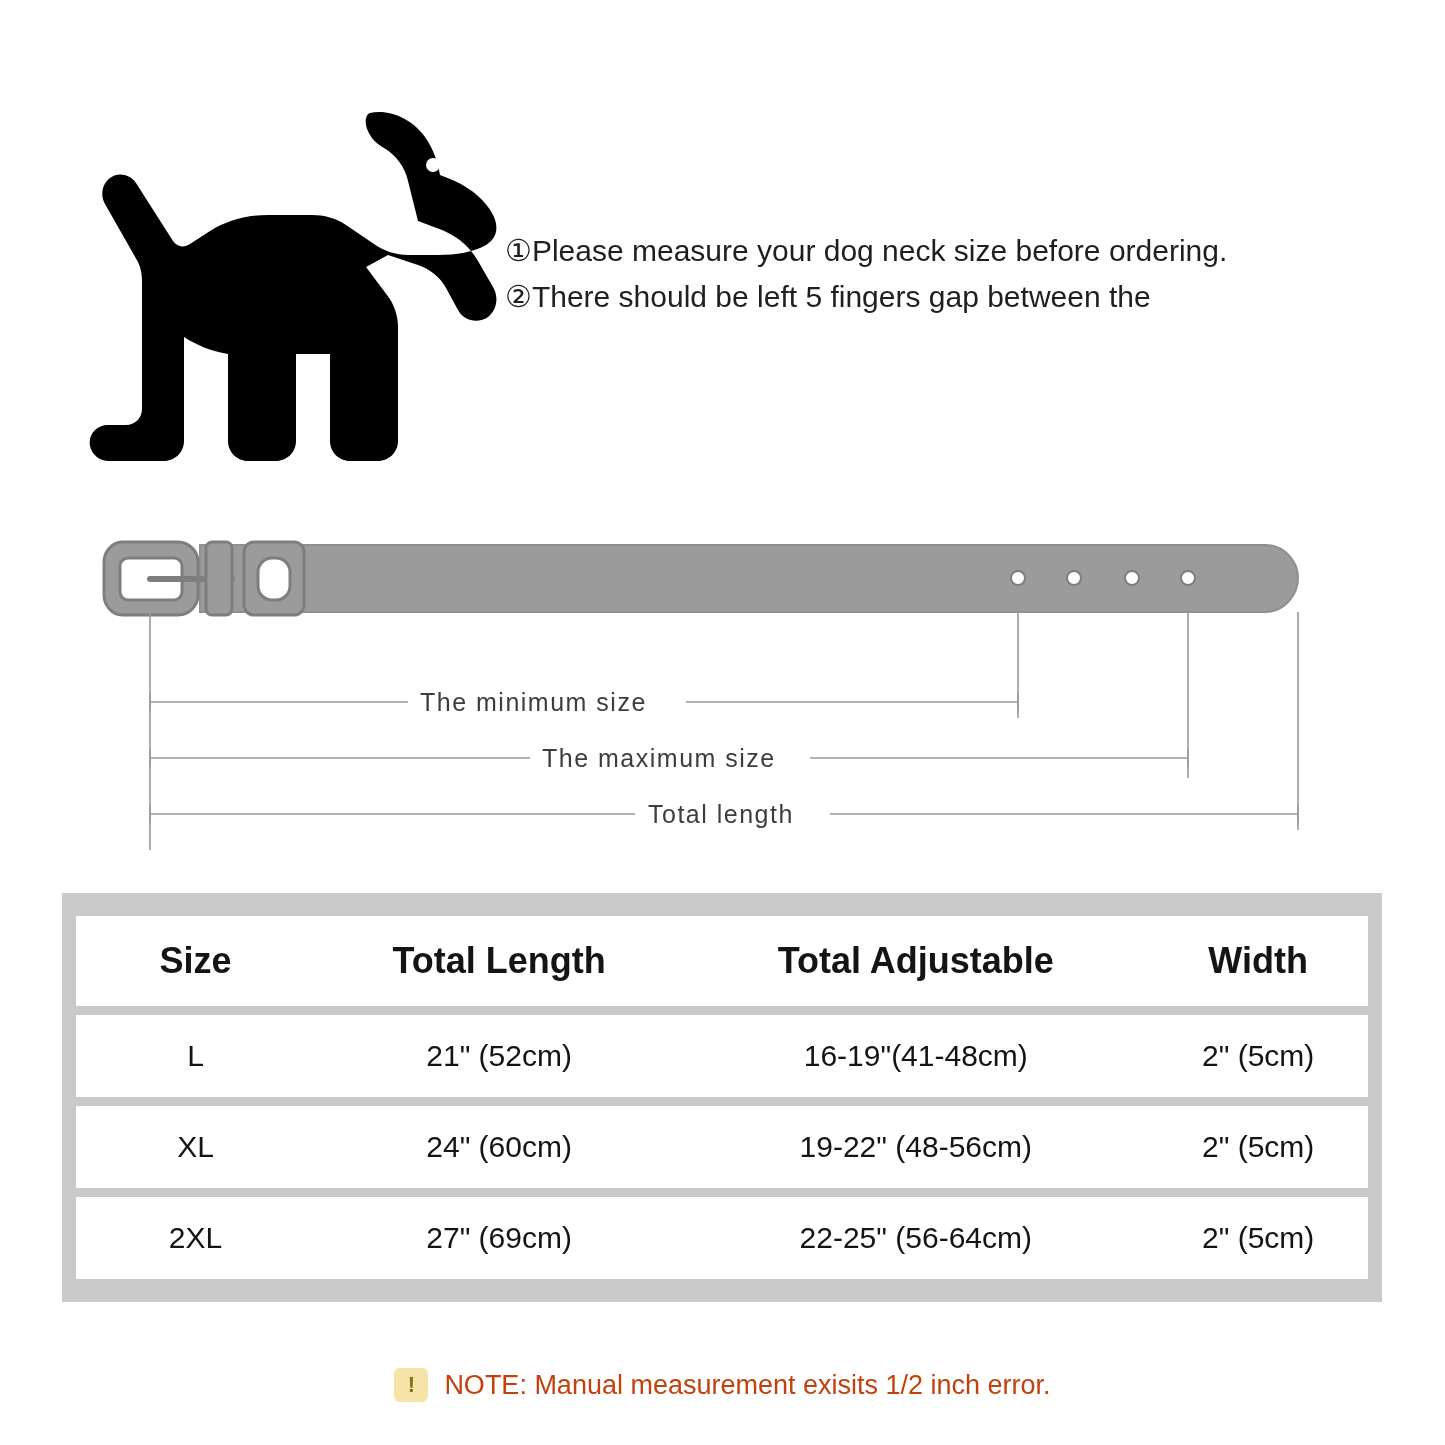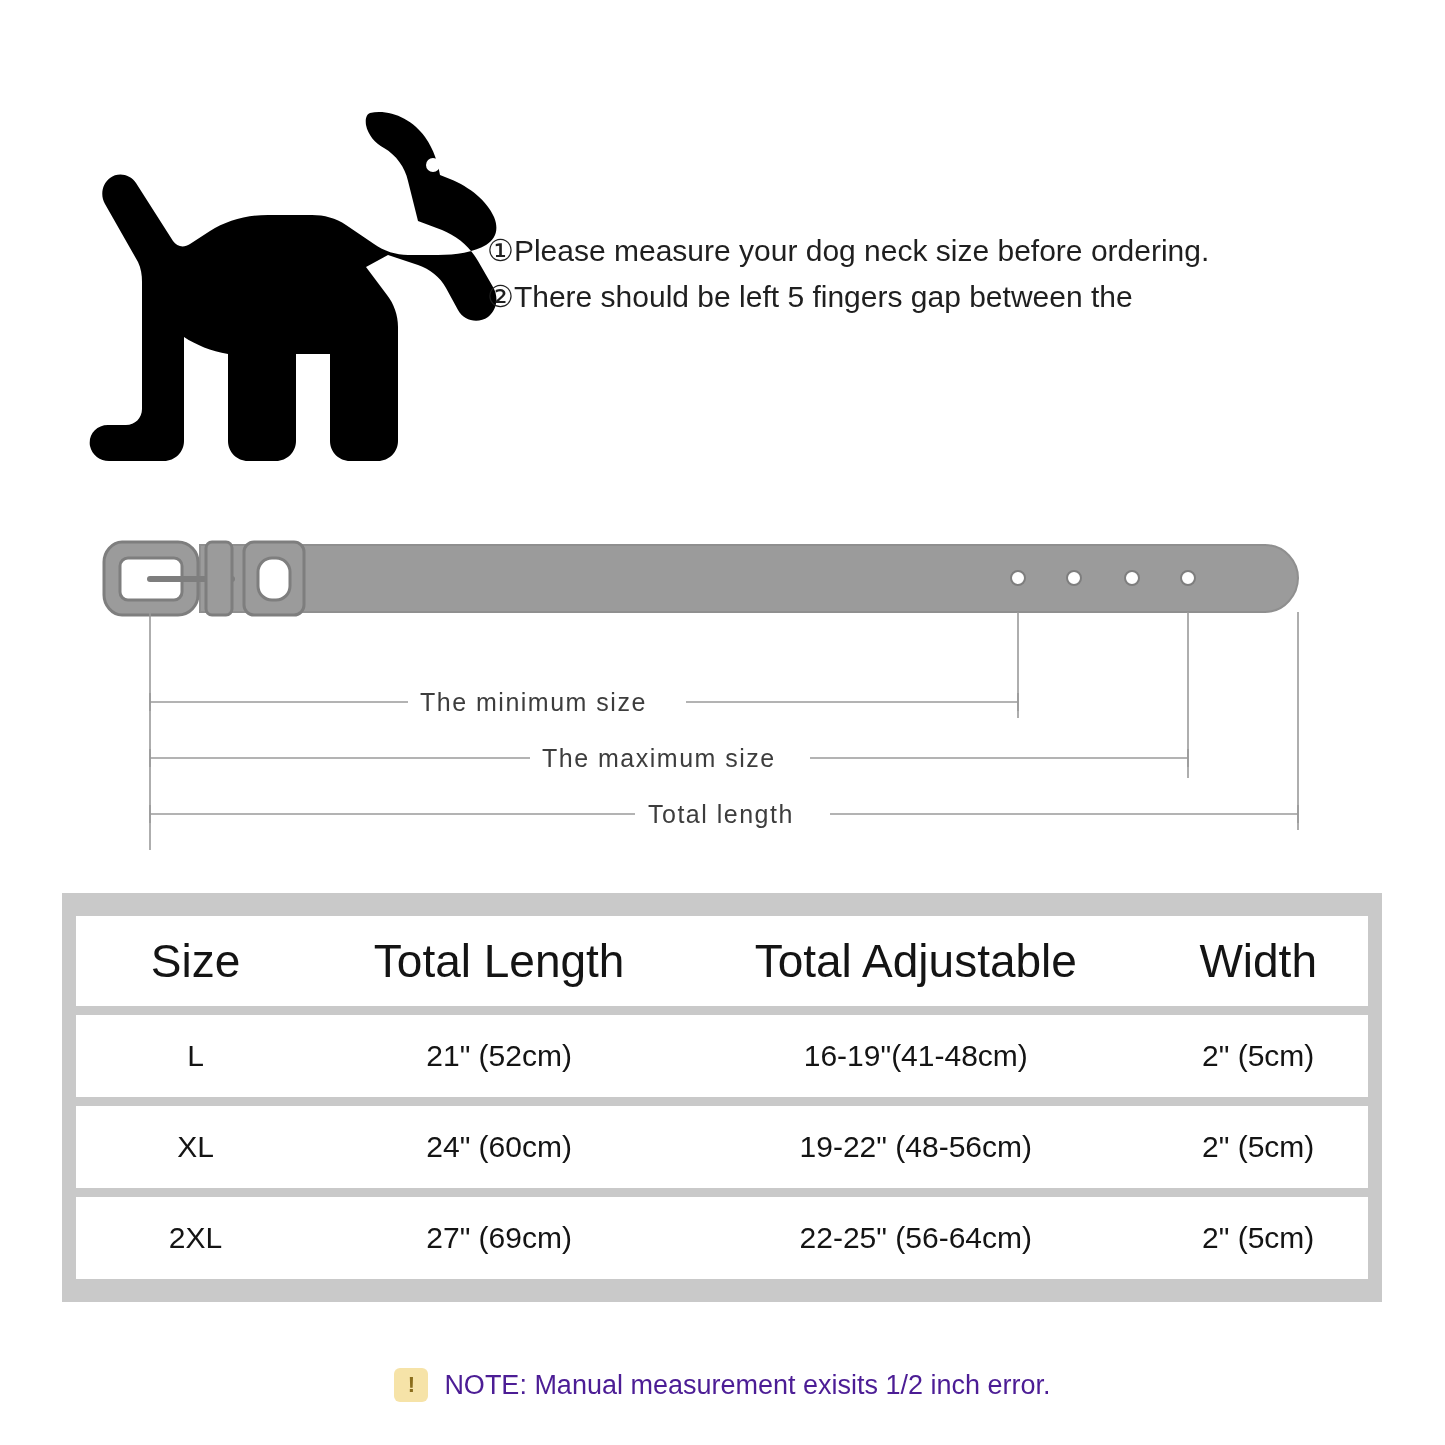--- a/index.html
+++ b/index.html
@@ -28,21 +28,21 @@
   .dog-silhouette {
     position: absolute;
     left: 78px;
     top: 105px;
     width: 420px;
     height: 370px;
   }
 
   .instructions {
     position: absolute;
-    left: 487px;
+    left: 505px;
     top: 228px;
     width: 880px;
   }
   .instruction-line {
     font-size: 30px;
     line-height: 46px;
     color: #1f1f1f;
     white-space: nowrap;
   }
   .instruction-line.indent2 {
@@ -76,22 +76,22 @@
     table-layout: fixed;
   }
   table.size-table th,
   table.size-table td {
     background: #ffffff;
     text-align: center;
     font-weight: normal;
     color: #141414;
   }
   table.size-table thead th {
-    font-size: 46px;
-    font-weight: normal;
+    font-size: 36px;
+    font-weight: bold;
     height: 88px;
     vertical-align: middle;
   }
   table.size-table tbody td {
     font-size: 30px;
     height: 80px;
     vertical-align: middle;
   }
   col.c-size  { width: 18.5%; }
   col.c-total { width: 28.5%; }
@@ -116,21 +116,21 @@
     background: #f6e3a8;
     color: #8a6d1b;
     font-size: 22px;
     font-weight: bold;
     display: flex;
     align-items: center;
     justify-content: center;
   }
   .note-text {
     font-size: 27px;
-    color: #4c1d95;
+    color: #c2410c;
   }
 </style>
 </head>
 <body>
 
 <div class="top-section">
 
   <div class="dog-silhouette">
     <svg viewBox="0 0 420 370" width="420" height="370" xmlns="http://www.w3.org/2000/svg">
       <path fill="#000000" d="

